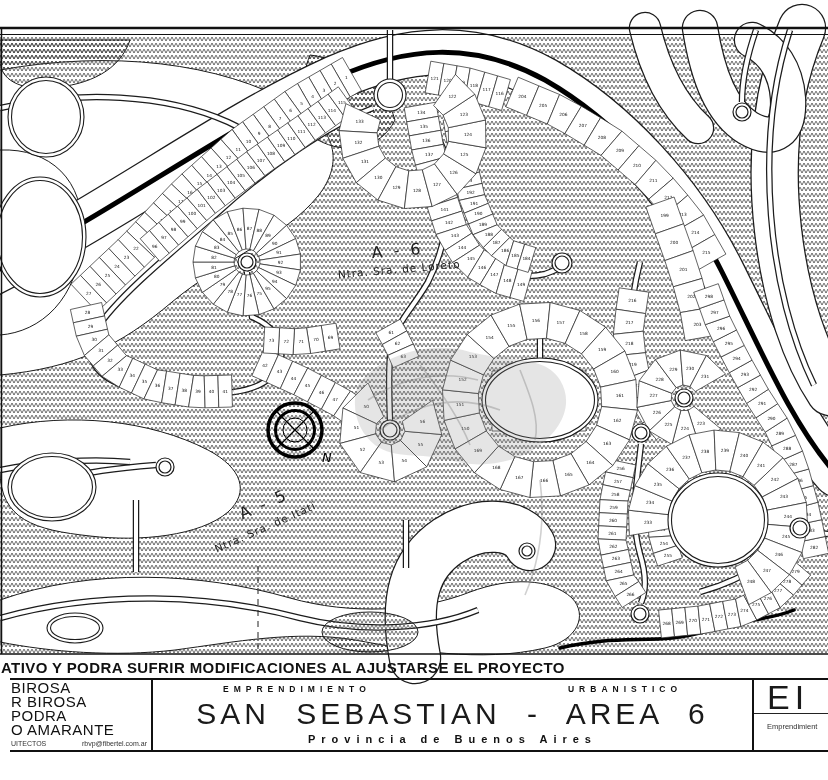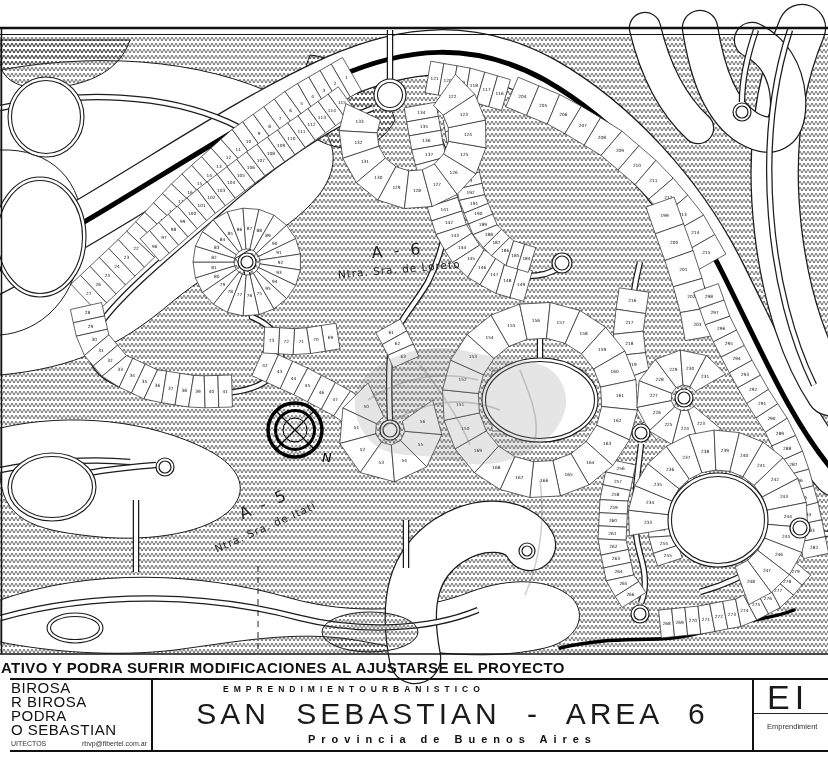--- a/index.html
+++ b/index.html
@@ -10,21 +10,21 @@
   .disclaimer{position:absolute;left:1px;top:659px;font-size:15px;font-weight:bold;
               letter-spacing:.4px;white-space:nowrap;}
   .titleblock{position:absolute;left:10px;top:678px;width:828px;height:70px;
               border-top:2px solid #111;border-bottom:2px solid #111;display:flex;}
   .tb-left{width:143px;border-right:2px solid #111;padding:1px 0 0 1px;box-sizing:border-box;overflow:hidden;}
   .tb-left .nm{font-size:15px;line-height:14px;letter-spacing:.5px;white-space:nowrap;}
   .tb-left .tiny-row{display:flex;justify-content:space-between;margin-top:3px;padding-right:4px;}
   .tb-left .tiny{font-size:7px;color:#333;white-space:nowrap;}
   .tb-center{flex:1;border-right:2px solid #111;display:flex;flex-direction:column;
              justify-content:space-between;padding:4px 0 5px 0;box-sizing:border-box;}
-  .tb-top{display:flex;justify-content:flex-start;padding:0 70px;font-size:8.5px;
+  .tb-top{display:flex;justify-content:space-between;padding:0 70px;font-size:8.5px;
           font-weight:bold;letter-spacing:5px;}
   .tb-main{text-align:center;font-size:30px;letter-spacing:4px;word-spacing:14px;
            color:#1a1a1a;line-height:30px;}
   .tb-sub{text-align:center;font-size:11px;font-weight:bold;letter-spacing:6px;}
   .tb-right{width:56px;position:relative;overflow:hidden;padding-left:28px;}
   .sheet-code{position:absolute;left:13px;top:-2px;font-size:34px;letter-spacing:5px;color:#1a1a1a;}
   .sheet-line{position:absolute;left:0;right:-5px;top:33px;border-top:1.5px solid #222;}
   .sheet-label{position:absolute;left:13px;top:42px;font-size:7.5px;color:#333;white-space:nowrap;}
 </style>
 </head>
@@ -727,21 +727,21 @@
       <path d="M1.5,28 V654" stroke="#111" stroke-width="1.5"></path>
     </svg>
 
   <div class="disclaimer">ATIVO Y PODRA SUFRIR MODIFICACIONES AL AJUSTARSE EL PROYECTO</div>
 
   <div class="titleblock">
     <div class="tb-left">
       <div class="nm">BIROSA</div>
       <div class="nm">R BIROSA</div>
       <div class="nm">PODRA</div>
-      <div class="nm">O SEBASTIAN</div>
+      <div class="nm">O AMARANTE</div>
       <div class="tiny-row">
         <span class="tiny">UITECTOS</span>
         <span class="tiny">rbvp@fibertel.com.ar</span>
       </div>
     </div>
     <div class="tb-center">
       <div class="tb-top">
         <span>EMPRENDIMIENTO</span>
         <span>URBANISTICO</span>
       </div>

